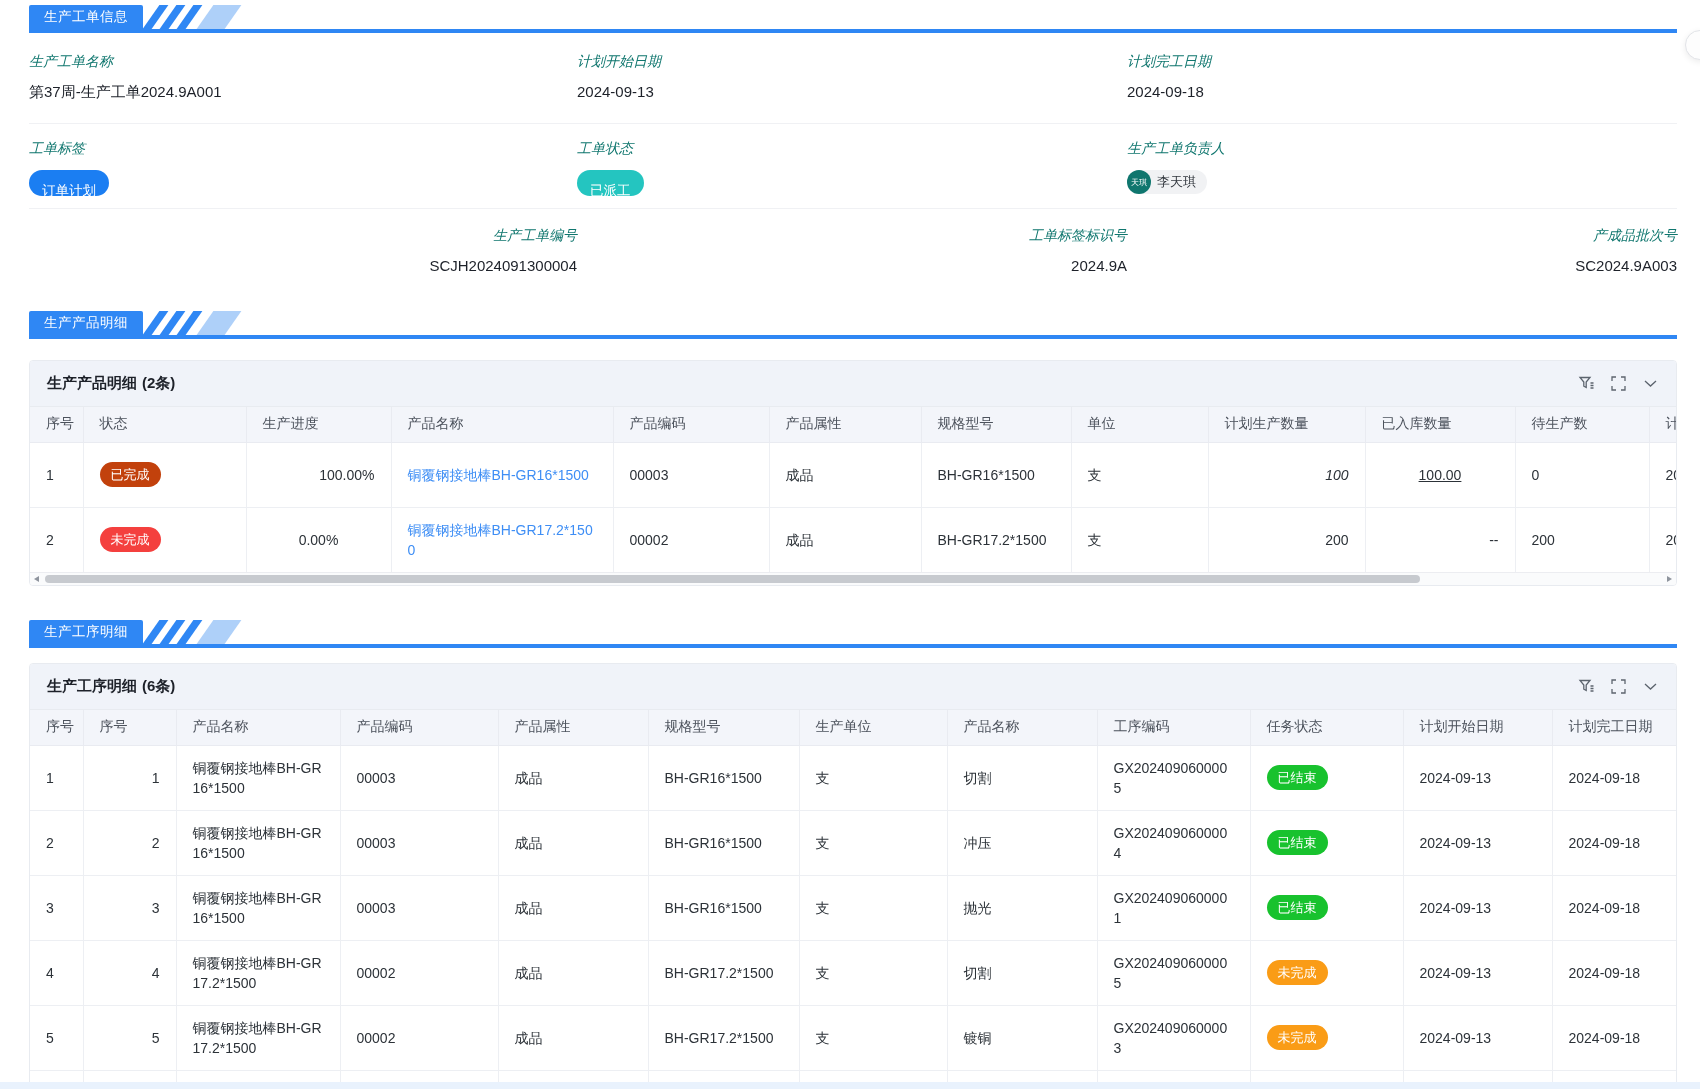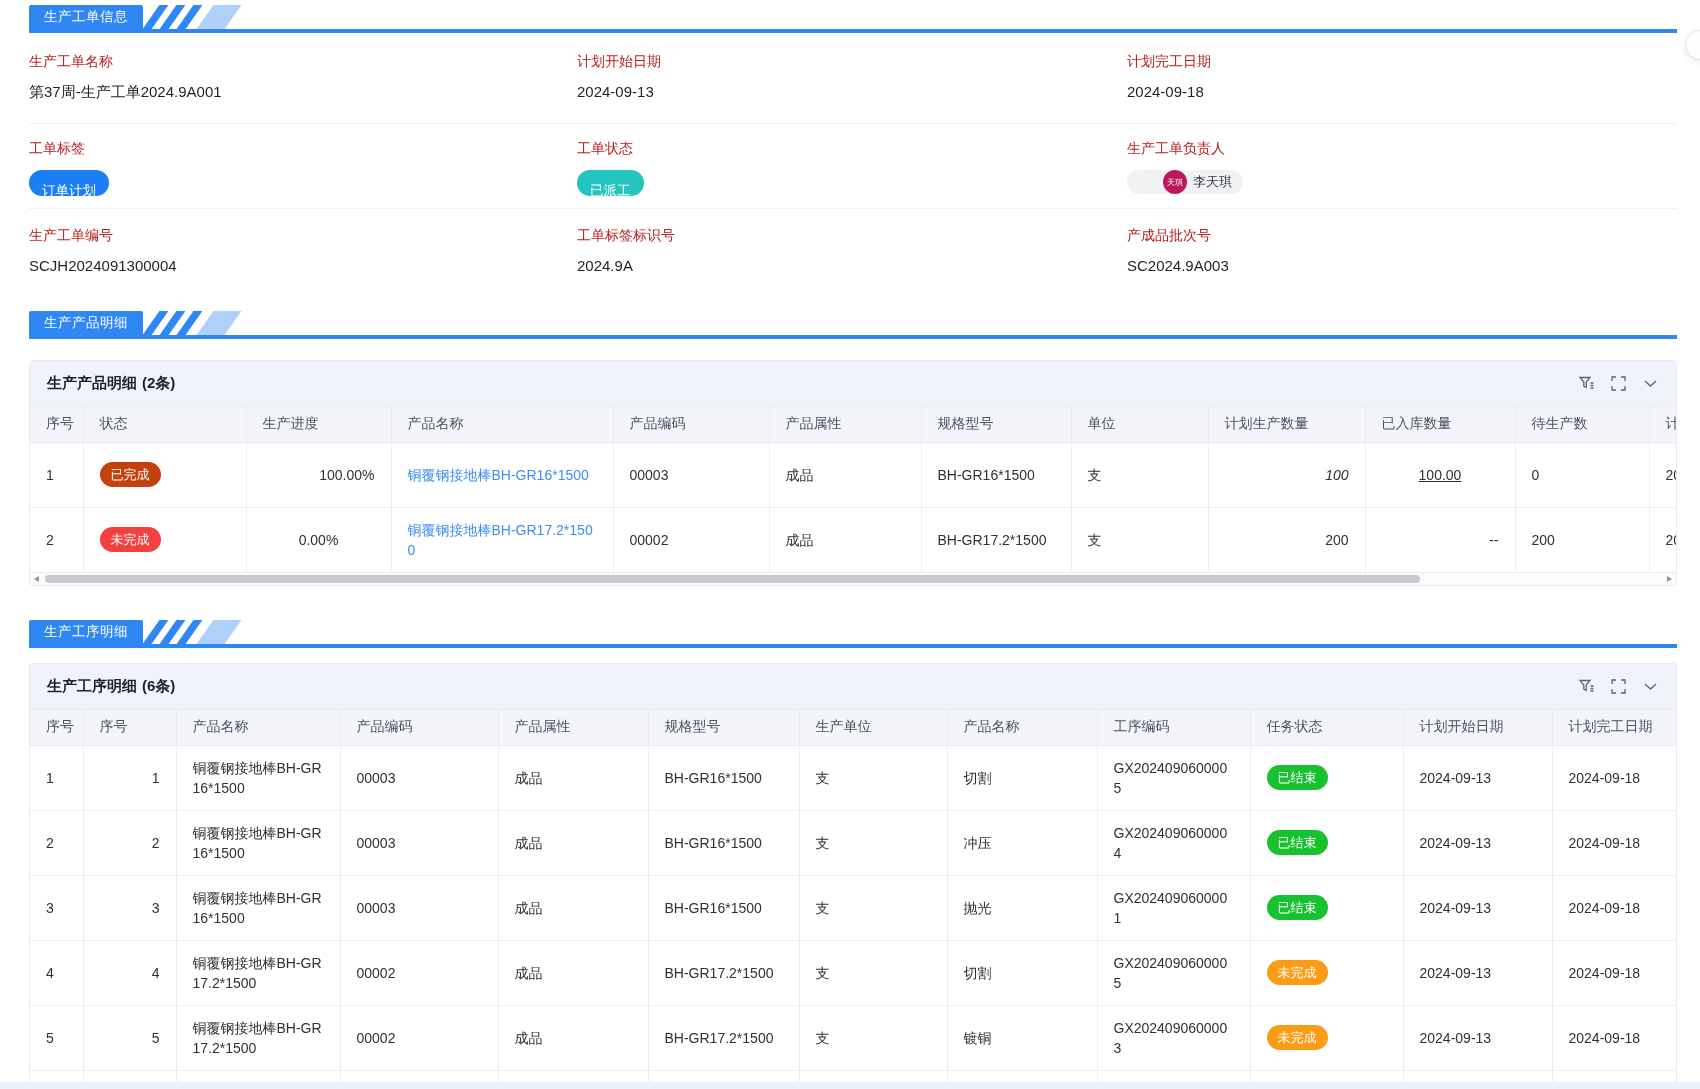--- a/index.html
+++ b/index.html
@@ -15,26 +15,26 @@
   .banner-line { position:absolute; left:0; right:0; bottom:0; height:4px; background:var(--c-banner,#2F87F4); }
   .stripe { position:absolute; top:0; height:24px; width:9px; background:var(--c-banner,#2F87F4);
     transform:skewX(-35deg); }
   .stripe.s1{left:122px}.stripe.s2{left:139px}.stripe.s3{left:156px}
   .stripe.s4{left:176px;width:28px;background:var(--c-stripe_light,#AED0F9)}
   .mt34{margin-top:34px}.mt21{margin-top:21px}.mt15{margin-top:15px}
 
   
   .info-grid { width:1648px; }
   .info-row { display:grid; grid-template-columns:548px 550px 550px; border-bottom:1px solid #f0f1f4; }
-  .info-row:last-child { border-bottom:none; }
+  .info-row:last-child { border-bottom:none;text-align:right; }
   .info-row.r1 .info-field { padding:20px 0 20px; }
   .info-row.r2 .info-field { padding:16px 0 10px; }
   .info-row.r3 .info-field { padding:18px 0 0; }
   .info-field:nth-child(3) { padding-left:2px; }
-  .info-label { font-size:14px; color:#b91c1c; margin-bottom:12px; }
+  .info-label { font-size:14px; color:#0f766e; margin-bottom:12px;font-style:italic; }
   .info-value { font-size:15px; color:#1d2129; min-height:20px; }
 
   .pill { display:inline-block; color:#fff; font-size:13.5px; line-height:26px; height:26px;
     padding:8px 13px; border-radius:14px; }
   .pill-sm { height:25px; line-height:25px; font-size:13px; padding:0 11px; border-radius:13px; }
 
   .user-chip { display:inline-flex; align-items:center; background:#f1f2f4; border-radius:13px;
     height:24px; padding-right:11px; }
   .avatar { width:24px; height:24px; border-radius:50%; color:#fff; font-size:8px;
     display:inline-flex; align-items:center; justify-content:center; margin-right:6px; flex:none; }
@@ -114,21 +114,21 @@
           <div class="info-label">工单标签</div>
           <div class="info-value"><span class="pill" style="background: rgb(27, 126, 242);">订单计划</span></div>
         </div>
         <div class="info-field">
           <div class="info-label">工单状态</div>
           <div class="info-value"><span class="pill" style="background: rgb(36, 197, 192);">已派工</span></div>
         </div>
         <div class="info-field">
           <div class="info-label">生产工单负责人</div>
           <div class="info-value"><span class="user-chip">
-              <span class="avatar" style="background: #be185d; margin-left: 36px;">天琪</span>
+              <span class="avatar" style="background: #0f766e;">天琪</span>
               <span class="user-name">李天琪</span>
             </span></div>
         </div>
       </div>
       <div class="info-row r3">
         <div class="info-field">
           <div class="info-label">生产工单编号</div>
           <div class="info-value">SCJH2024091300004</div>
         </div>
         <div class="info-field">

